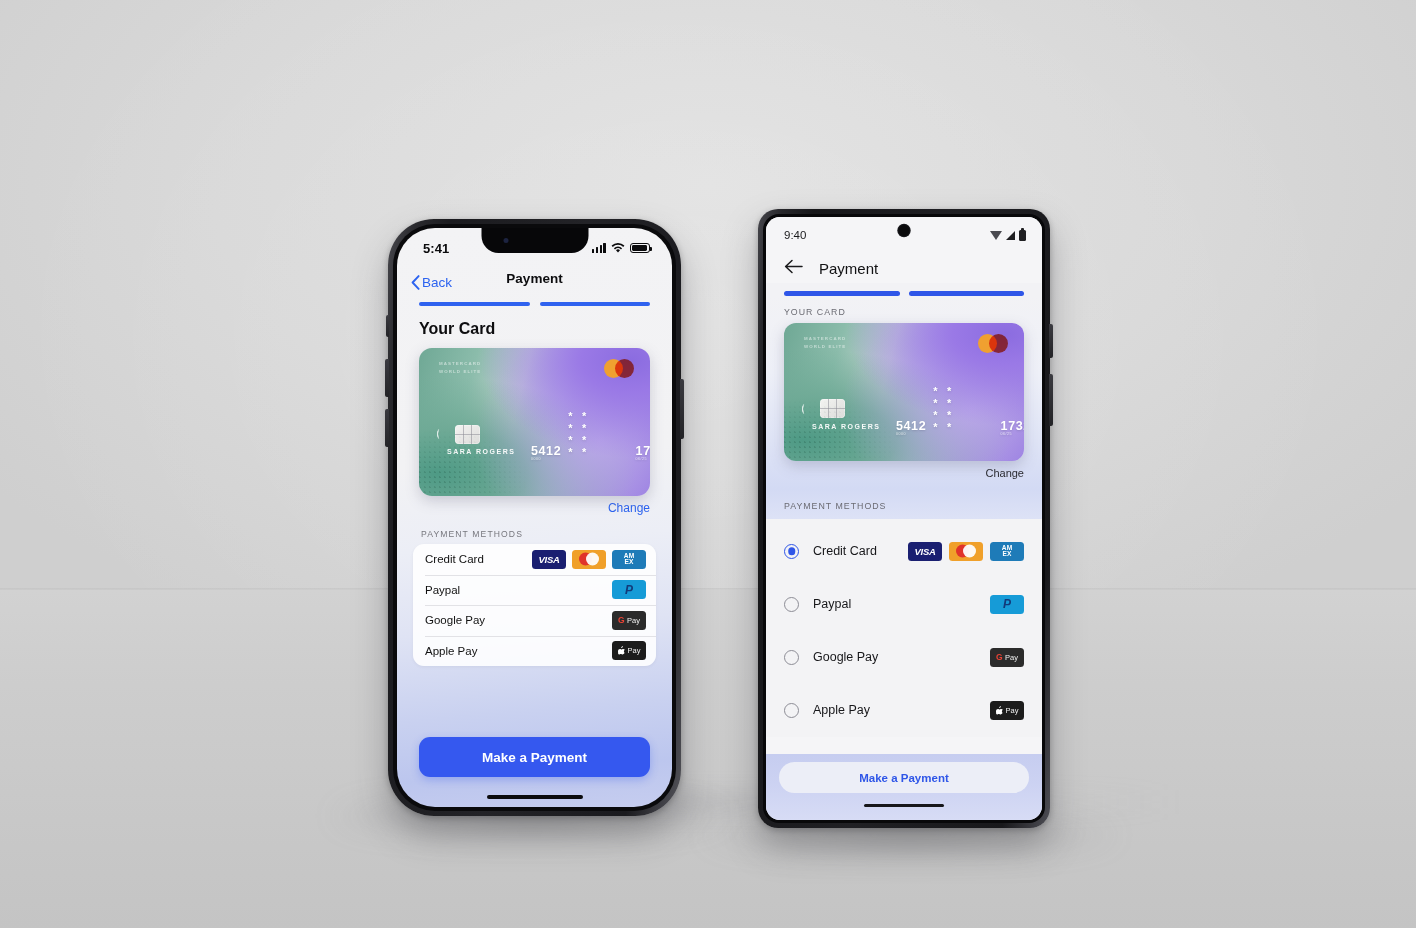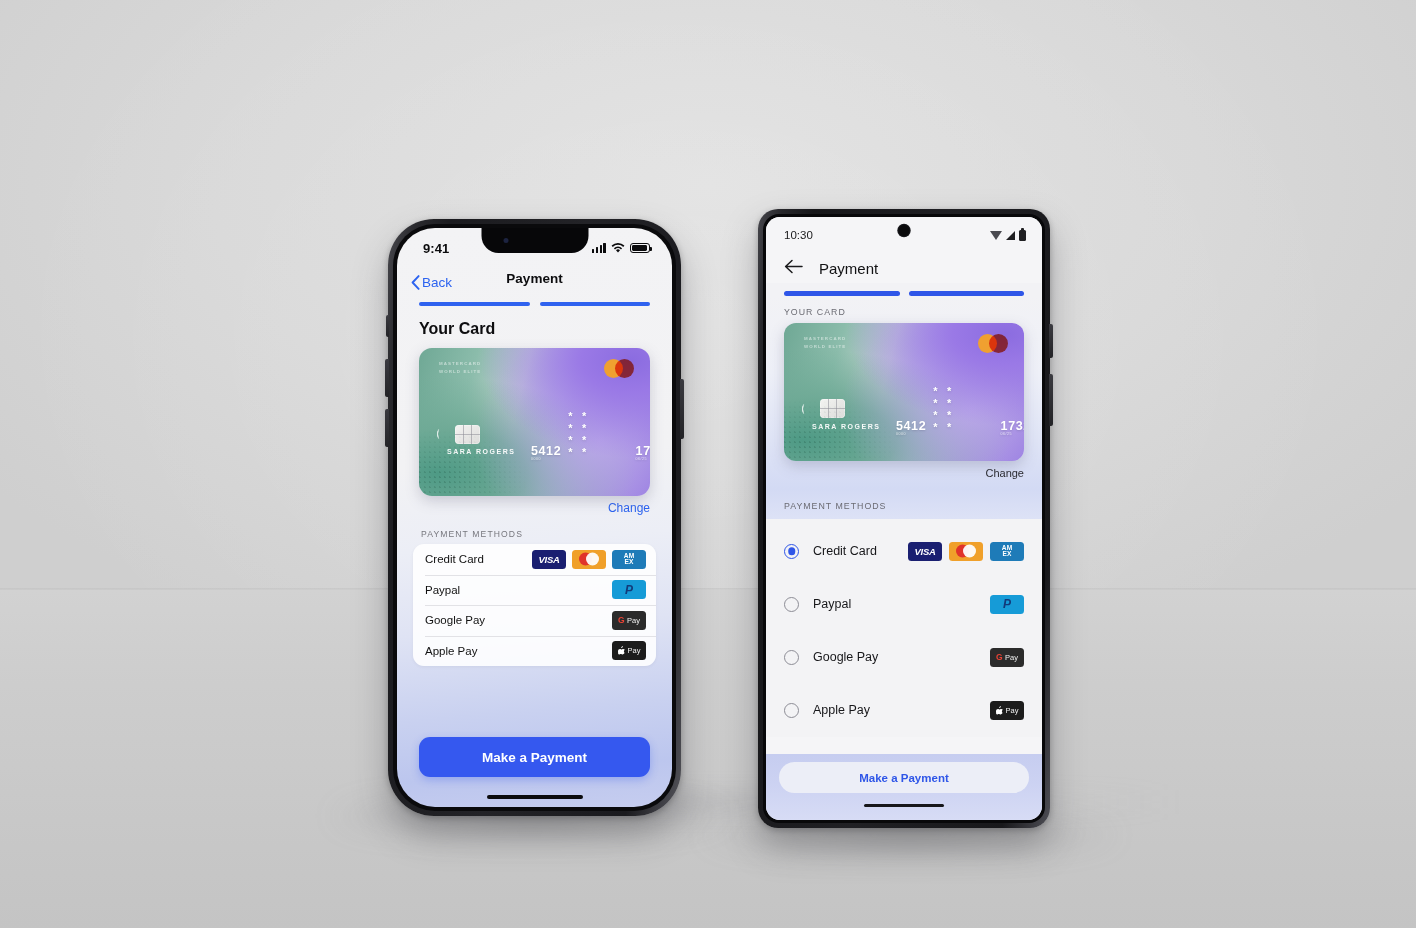--- a/index.html
+++ b/index.html
@@ -404,21 +404,21 @@
     <div class="ip-side-btn ip-power"></div>
 
     <div class="iphone-inner">
       <div class="iphone-screen">
 
         <div class="notch">
           <span class="dot"></span>
         </div>
 
         <div class="ios-status">
-          <div class="ios-time">9:41</div>
+          <div class="ios-time">5:41</div>
           <div class="ios-icons">
             <span class="bars">
                 <i></i>
                 <i></i>
                 <i></i>
                 <i></i>
               </span>
             <svg width="14" height="11" viewBox="0 0 14 11">
               <path d="M7 9.6 5 7.2a3.1 3.1 0 0 1 4 0L7 9.6Z" fill="#0b0b0d"></path>
               <path d="M2.9 5.2a6 6 0 0 1 8.2 0l-1.1 1.3a4.4 4.4 0 0 0-6 0L2.9 5.2Z" fill="#0b0b0d"></path>
@@ -543,21 +543,21 @@
   <div class="android">
     <div class="and-side-btn and-power"></div>
     <div class="and-side-btn and-vol"></div>
 
     <div class="android-inner">
       <div class="android-screen">
 
         <div class="punch"></div>
 
         <div class="and-status">
-          <div class="and-time">10:30</div>
+          <div class="and-time">9:40</div>
           <div class="and-icons">
             <span class="wifi-tri"></span>
             <span class="sig-tri"></span>
             <span class="and-batt"></span>
           </div>
         </div>
 
         <div class="and-appbar">
           <span class="and-arrow">
             <svg width="19" height="15" viewBox="0 0 19 15">

